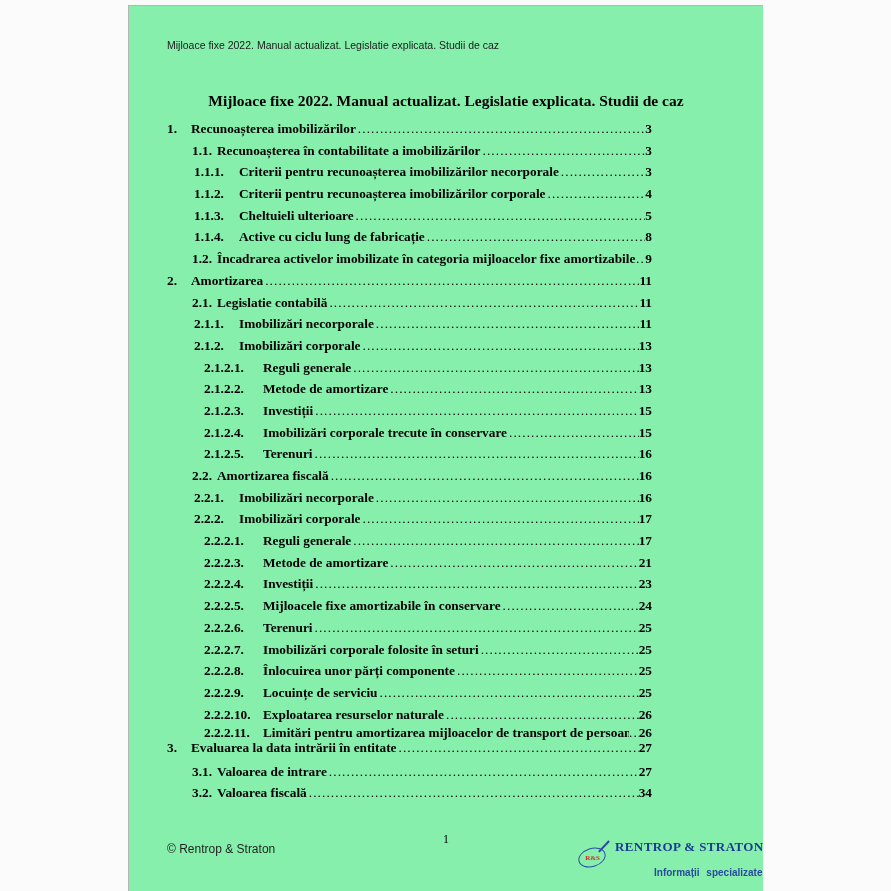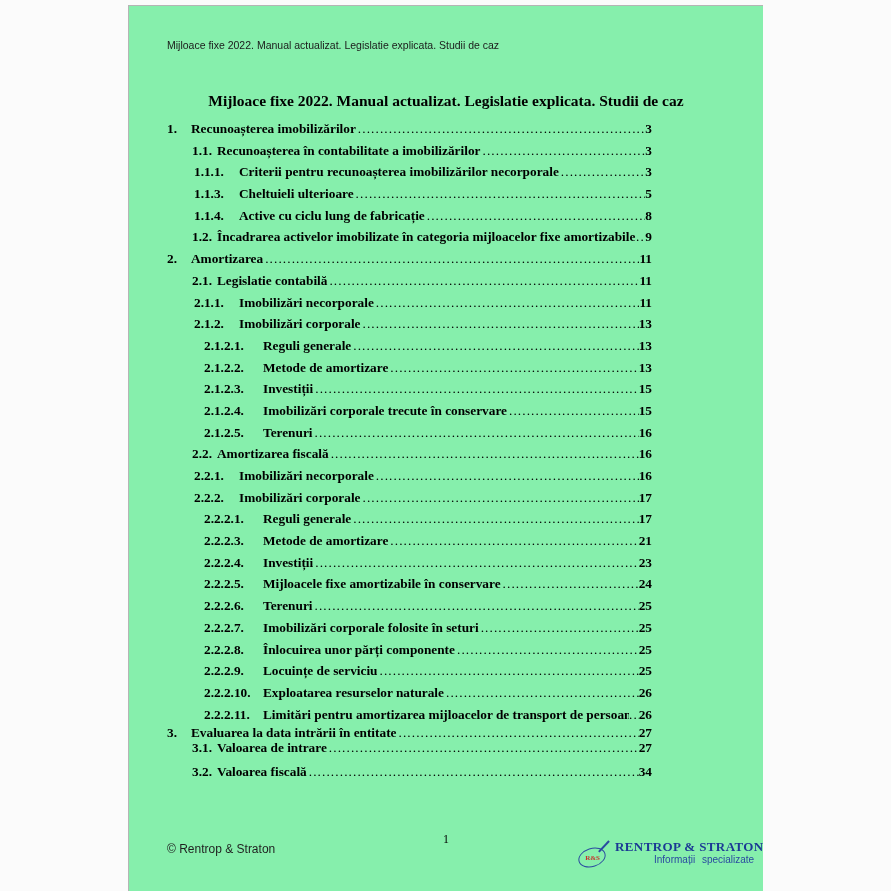--- a/index.html
+++ b/index.html
@@ -137,26 +137,26 @@
     font-weight: bold;
     color: #1b3a94;
     letter-spacing: 0.4px;
     white-space: nowrap;
     line-height: 13px;
   }
   .logo-tagline {
     display: block;
     font-family: "Liberation Sans", sans-serif;
     font-size: 10px;
-    font-weight: normal;
+    font-weight: bold;
     color: #2a4aa0;
     word-spacing: 4px;
     white-space: nowrap;
     line-height: 12px;
-    margin-top: 1px;
+    margin-top: 14px;
     padding-left: 39px;
   }
 </style>
 </head>
 <body>
 
 <div class="doc-page">
 
   <div class="running-header">Mijloace fixe 2022. Manual actualizat. Legislatie explicata. Studii de caz</div>
 
@@ -173,20 +173,26 @@
         <span class="num">1.1.</span>
         <span class="label">Recunoașterea în contabilitate a imobilizărilor</span>
         <span class="dots"></span>
         <span class="pg">3</span>
       </div>
       <div class="toc-row lvl3">
         <span class="num">1.1.1.</span>
         <span class="label">Criterii pentru recunoașterea imobilizărilor necorporale</span>
         <span class="dots"></span>
         <span class="pg">3</span>
+      </div>
+      <div class="toc-row lvl3">
+        <span class="num">1.1.2.</span>
+        <span class="label">Criterii pentru recunoașterea imobilizărilor corporale</span>
+        <span class="dots"></span>
+        <span class="pg">4</span>
       </div>
       <div class="toc-row lvl3">
         <span class="num">1.1.3.</span>
         <span class="label">Cheltuieli ulterioare</span>
         <span class="dots"></span>
         <span class="pg">5</span>
       </div>
       <div class="toc-row lvl3">
         <span class="num">1.1.4.</span>
         <span class="label">Active cu ciclu lung de fabricație</span>

